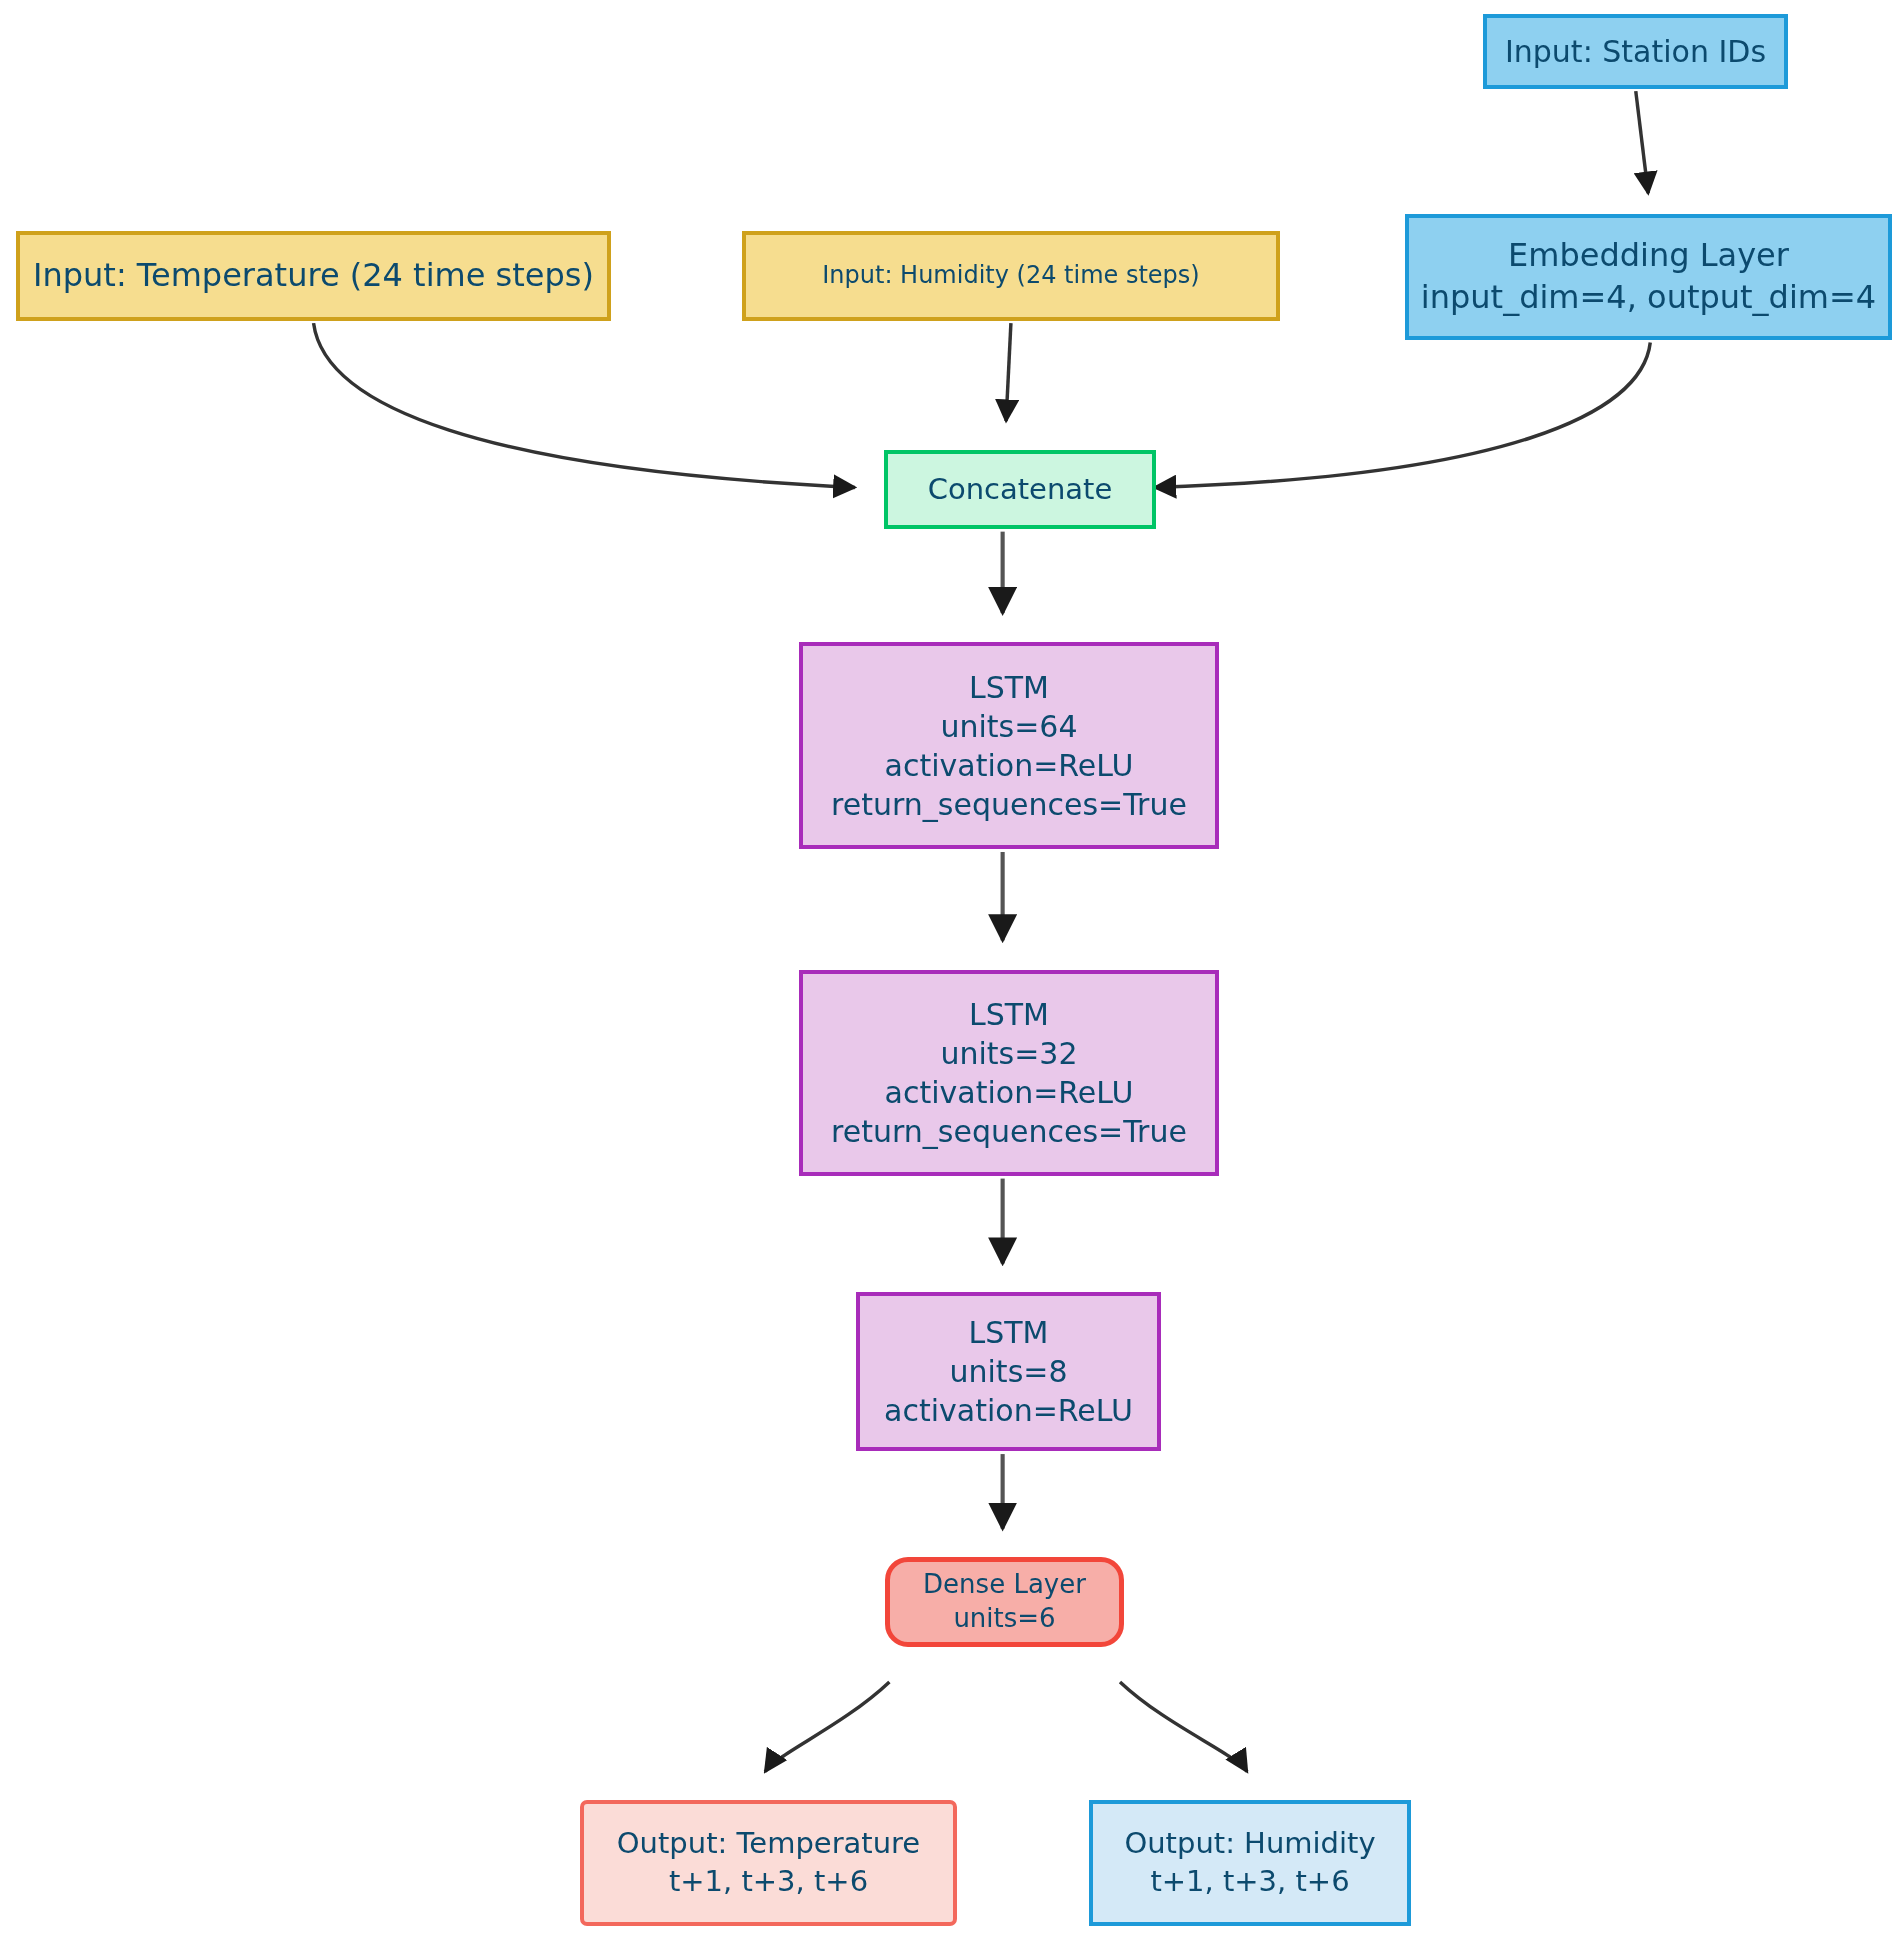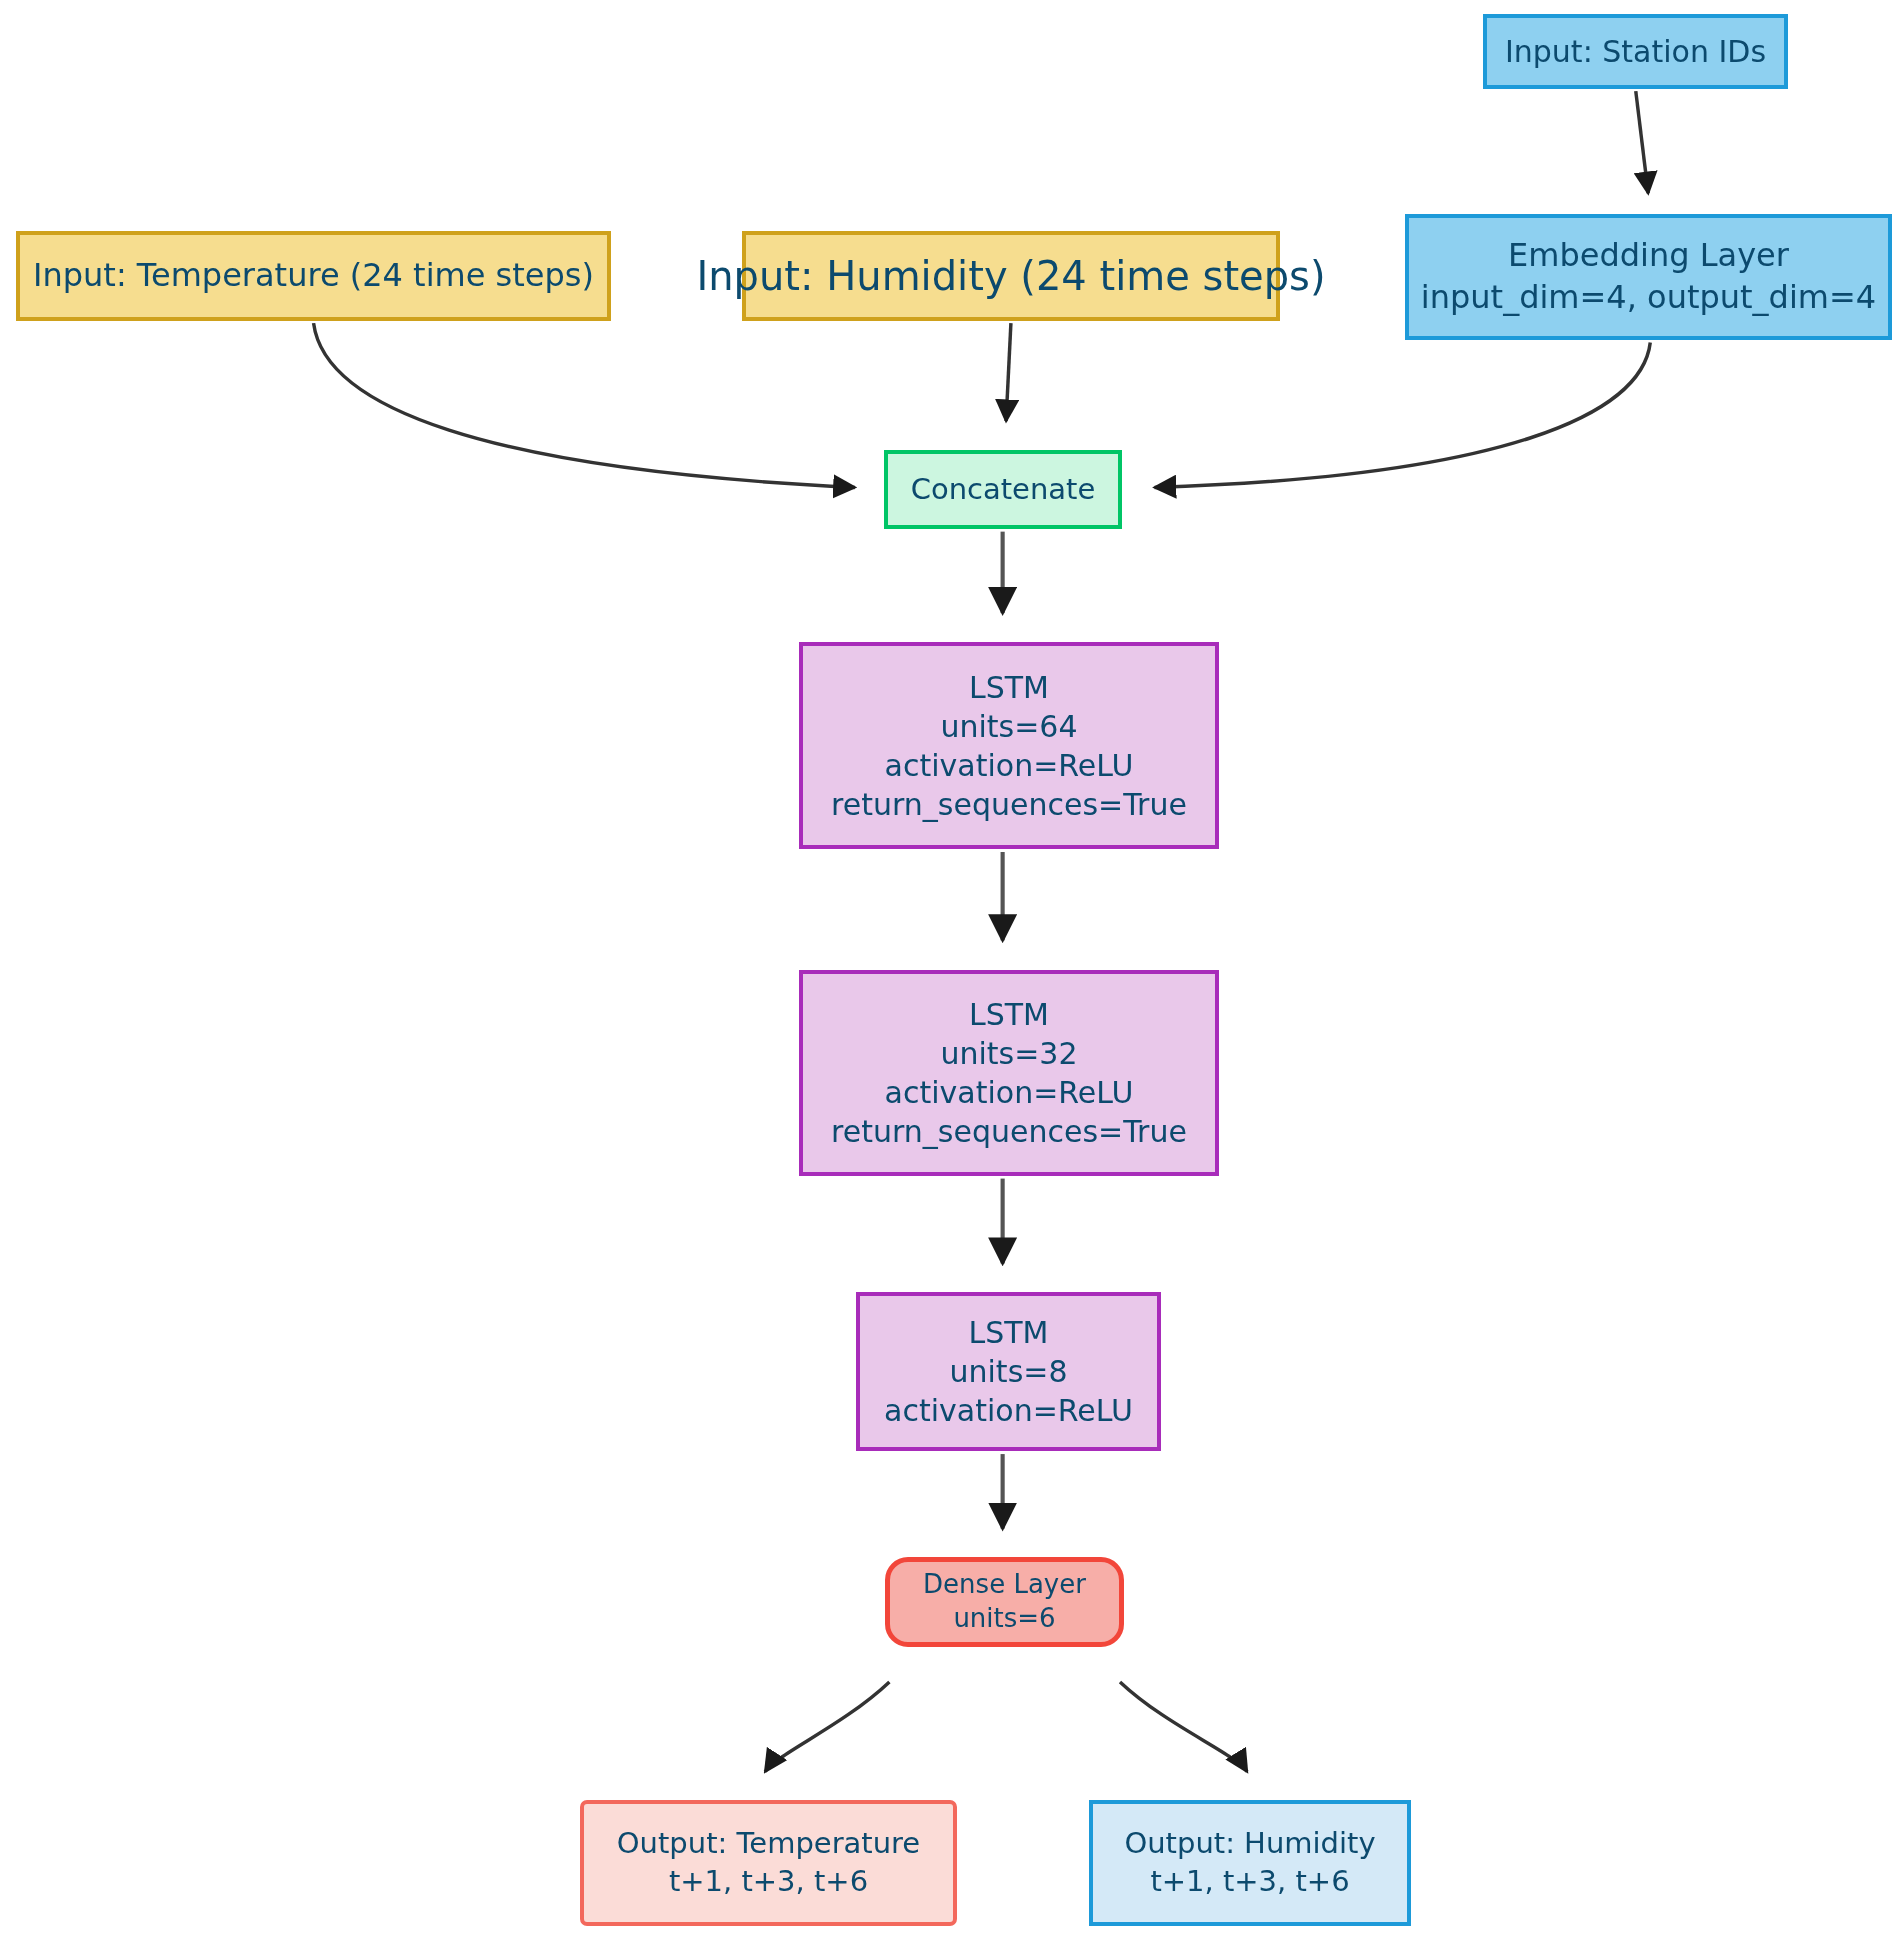--- a/index.html
+++ b/index.html
@@ -62,24 +62,24 @@
     background: #fbdcd7;
     border: 4.8px solid #f3685c;
   }
   .n-out-hum {
     background: #d4e9f7;
     border: 4.8px solid #1d9ad9;
   }
 
   
   #node-input-temperature { left: 16px;   top: 231px;  width: 595px; height: 90px; font-size: 32px; }
-  #node-input-humidity    { left: 742px; top: 231px;  width: 538px; height: 90px; font-size: 40px; }
+  #node-input-humidity    { left: 742px; top: 231px;  width: 538px; height: 90px; font-size: 24px; }
   #node-input-station-ids { left: 1483px; top: 14px;   width: 305px; height: 75px; font-size: 30px; }
   #node-embedding-layer   { left: 1405px; top: 214px;  width: 487px; height: 126px; font-size: 32px; }
-  #node-concatenate       { left: 884px; top: 450px;  width: 238px; height: 79px; font-size: 29px; }
+  #node-concatenate       { left: 884px; top: 450px;  width: 272px; height: 79px; font-size: 29px; }
   #node-lstm-64           { left: 799px; top: 642px;  width: 420px; height: 207px; font-size: 30px; }
   #node-lstm-32           { left: 799px; top: 970px; width: 420px; height: 206px; font-size: 30px; }
   #node-lstm-8            { left: 856px; top: 1292px; width: 305px; height: 159px; font-size: 30px; }
   #node-dense-layer       { left: 885px; top: 1557px; width: 239px; height: 90px; font-size: 26px; border-radius: 23px; }
   #node-output-temperature{ left: 580px;  top: 1800px; width: 377px; height: 126px; font-size: 29px; border-radius: 7px; }
   #node-output-humidity   { left: 1089px; top: 1800px; width: 322px; height: 126px; font-size: 29px; }
 </style>
 </head>
 <body>
 

